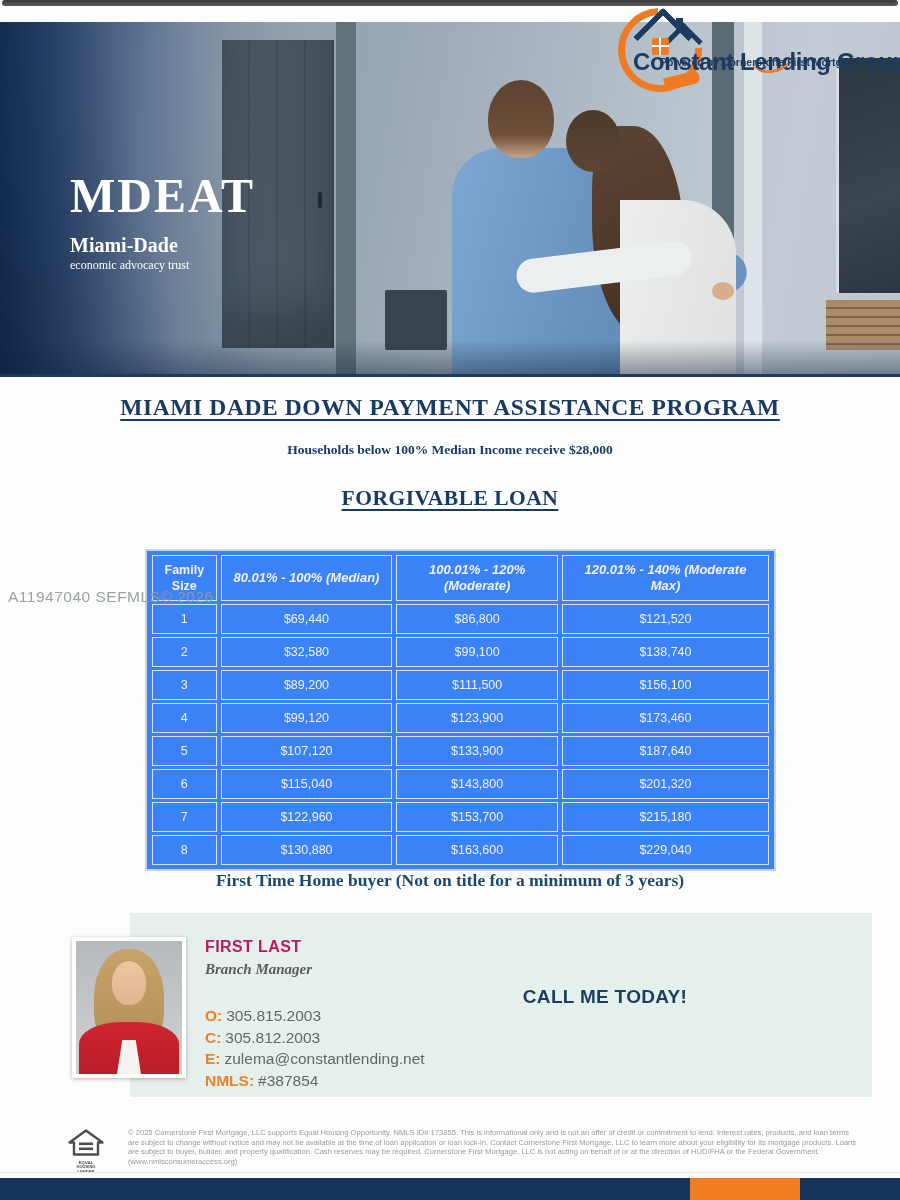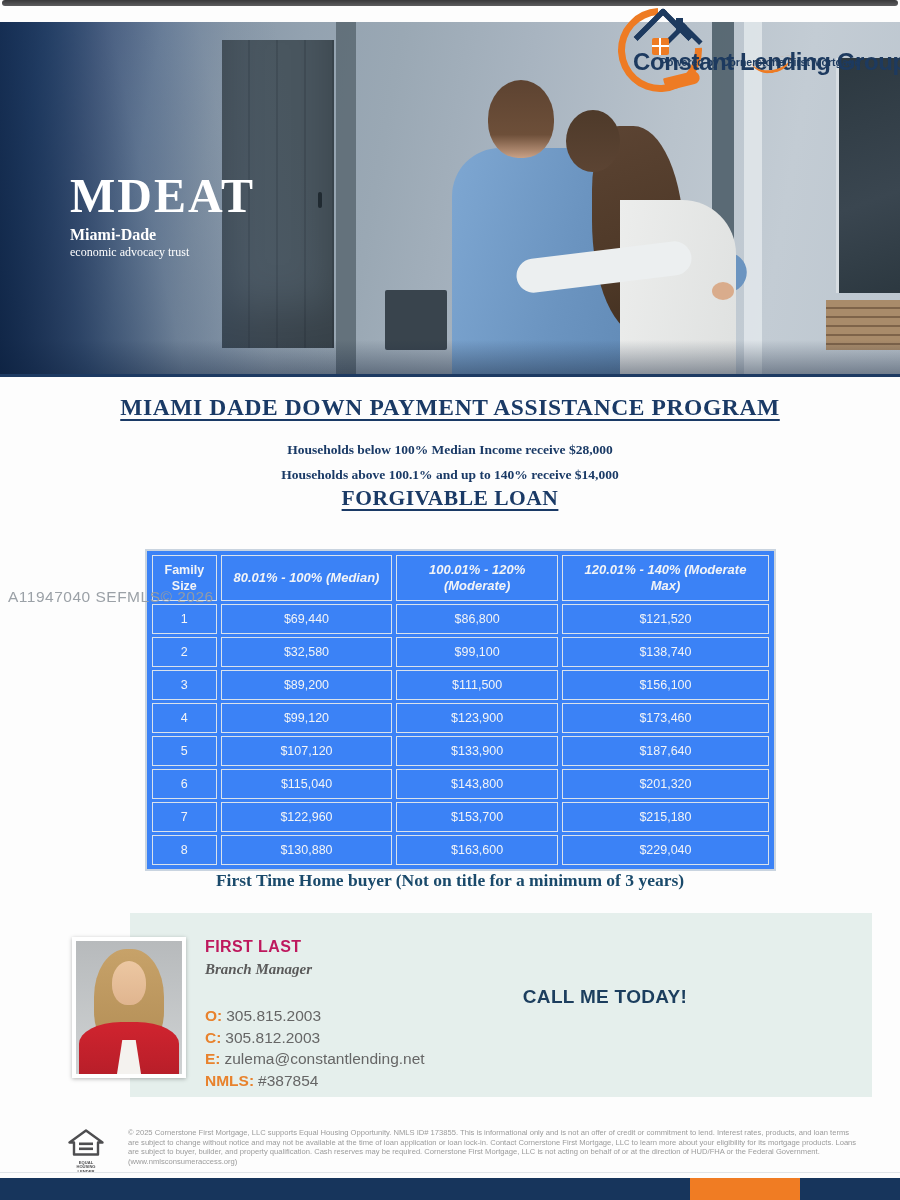--- a/index.html
+++ b/index.html
@@ -48,21 +48,21 @@
         border-radius:0 54px 0 0;background:linear-gradient(100deg,#ecedec,#dfe1e0);}
   .her-arm{position:absolute;left:516px;top:228px;width:176px;height:34px;border-radius:17px;
         background:#eceff0;transform:rotate(-7deg);}
   .his-arm{position:absolute;left:602px;top:212px;width:148px;height:40px;border-radius:20px;
         background:#6b94c0;transform:rotate(20deg);}
   .his-hand{position:absolute;left:712px;top:260px;width:22px;height:18px;border-radius:50%;background:#d9ac8c;}
 
   
   .mdeat{position:absolute;left:70px;top:148px;color:#ffffff;font-family:"Liberation Serif",serif;}
   .mdeat-acronym{font-size:48px;font-weight:bold;letter-spacing:2px;line-height:52px;}
-  .mdeat-l1{font-size:16px;font-weight:bold;margin-top:4px;}
+  .mdeat-l1{font-size:20px;font-weight:bold;margin-top:12px;}
   .mdeat-l2{font-size:12px;margin-top:1px;}
 
   
   .logo-mark{position:absolute;left:618px;top:8px;width:84px;height:84px;}
   .logo-arc{position:absolute;inset:0;border-radius:50%;border:7px solid #EE7B23;
         border-top-color:transparent;transform:rotate(42deg);}
   .logo-hand{position:absolute;left:46px;top:66px;width:36px;height:13px;background:#EE7B23;
         border-radius:2px 12px 12px 16px;transform:rotate(-14deg);}
   .logo-roof{position:absolute;left:24px;top:8px;width:36px;height:36px;
         border-top:6px solid #1D3A5F;border-left:6px solid #1D3A5F;transform:rotate(45deg);border-radius:4px 0 0 0;}
@@ -186,21 +186,20 @@
     <div class="logo-roof2"></div>
     <div class="logo-chimney"></div>
     <div class="logo-window"></div>
   </div>
   <div class="brand-name">Constant Lending Group</div>
   <div class="brand-swoosh"></div>
   <div class="brand-tagline">Powered by Cornerstone First Mortgage</div>
 
   <div class="title">MIAMI DADE DOWN PAYMENT ASSISTANCE PROGRAM</div>
   <div class="sub1">Households below 100% Median Income receive $28,000</div>
-  <div class="sub2">Households above 100.1% and up to 140% receive $14,000</div>
   <div class="loan-type">FORGIVABLE LOAN</div>
 
   <div class="table-wrap">
     <table class="inc">
       <colgroup>
           <col class="c0">
           <col class="c1">
           <col class="c2">
           <col class="c3">
         </colgroup>

